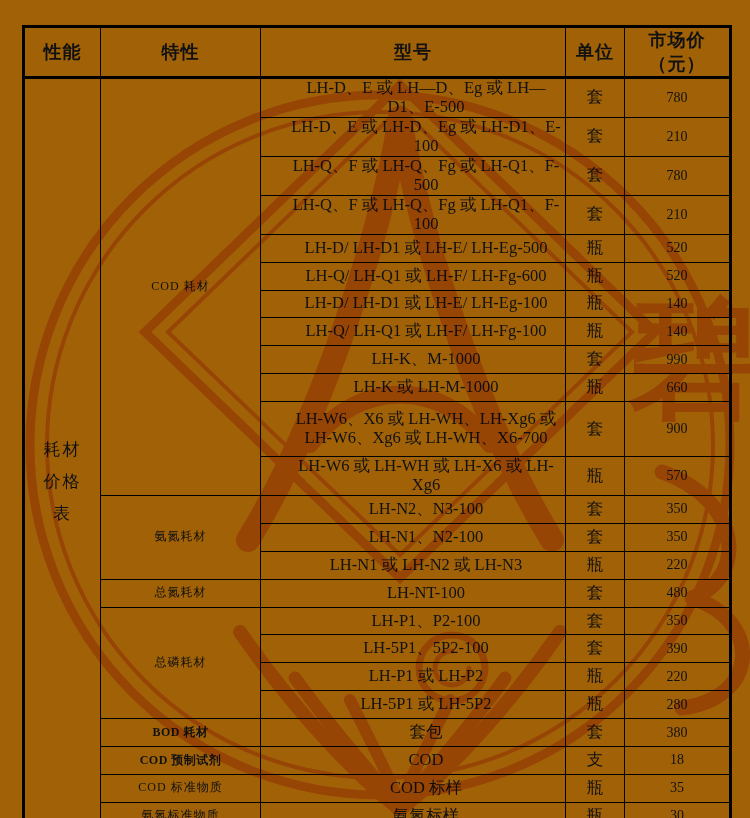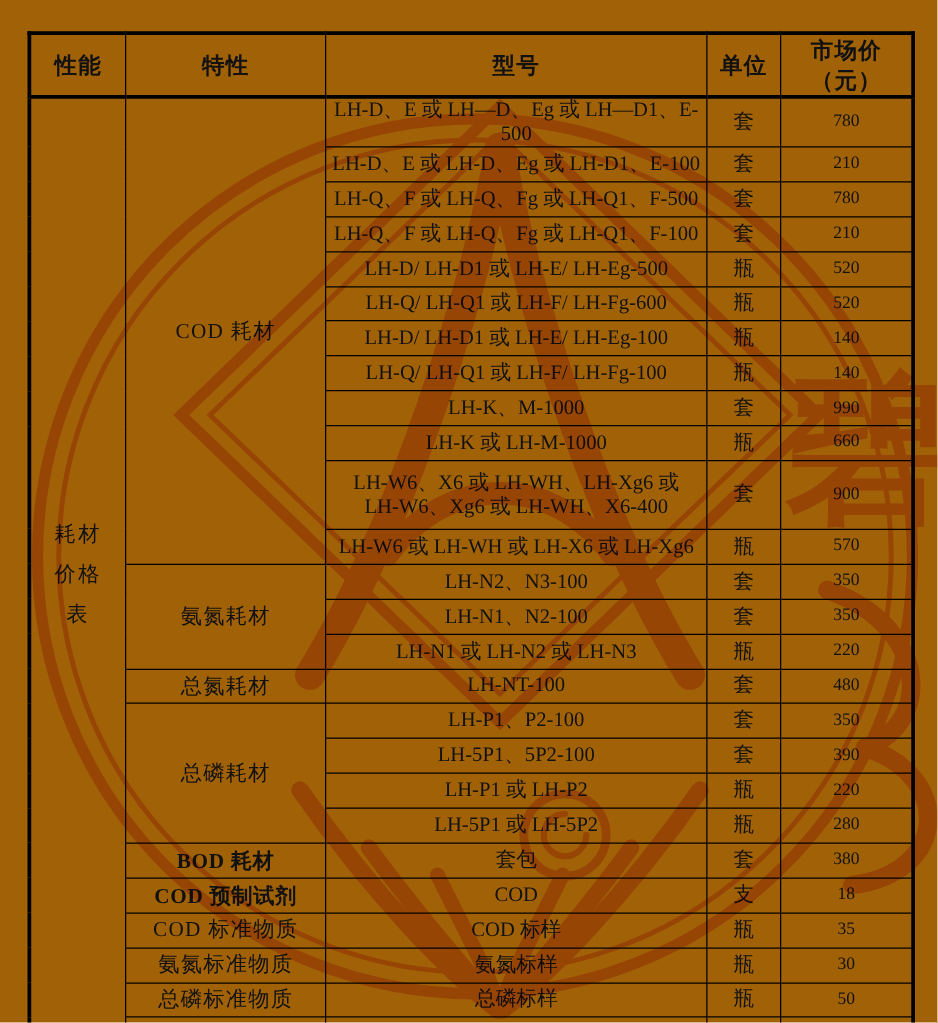--- a/index.html
+++ b/index.html
@@ -21,23 +21,23 @@
   thead th{
     border-bottom:3px solid #000;height:38px;
     font-family:"Liberation Sans","DejaVu Sans",sans-serif;
     font-weight:700;font-size:18px;letter-spacing:1px;
   }
   tbody td{height:26.9px;font-size:16.5px;line-height:1.15;}
   tbody tr.tall td{height:54px;}
   td.cat-cell{
     font-size:17px;white-space:pre-line;line-height:1.9;letter-spacing:2px;
   }
-  td.feature-cell{font-size:17px;letter-spacing:1px;}
+  td.feature-cell{font-size:12px;letter-spacing:1px;}
   td.feature-cell.emph{font-weight:700;letter-spacing:0.5px;margin-top:12px;}
-  td.model-cell{white-space:pre-line;}
+  td.model-cell{white-space:pre-line;padding-left:28px;}
   td.unit-cell{font-size:16.5px;}
   td.price-cell{font-size:14px;}
   .watermark{
     position:absolute;inset:0;pointer-events:none;
     mix-blend-mode:multiply;opacity:0.52;z-index:5;
   }
 </style>
 </head>
 <body>
 
@@ -110,21 +110,21 @@
           <td class="unit-cell">套</td>
           <td class="price-cell">990</td>
         </tr>
         <tr>
           <td class="model-cell">LH-K 或 LH-M-1000</td>
           <td class="unit-cell">瓶</td>
           <td class="price-cell">660</td>
         </tr>
         <tr class="tall">
           <td class="model-cell">LH-W6、X6 或 LH-WH、LH-Xg6 或
-LH-W6、Xg6 或 LH-WH、X6-400</td>
+LH-W6、Xg6 或 LH-WH、X6-700</td>
           <td class="unit-cell">套</td>
           <td class="price-cell">900</td>
         </tr>
         <tr>
           <td class="model-cell">LH-W6 或 LH-WH 或 LH-X6 或 LH-Xg6</td>
           <td class="unit-cell">瓶</td>
           <td class="price-cell">570</td>
         </tr>
         <tr>
           <td rowspan="3" class="feature-cell">氨氮耗材</td>

